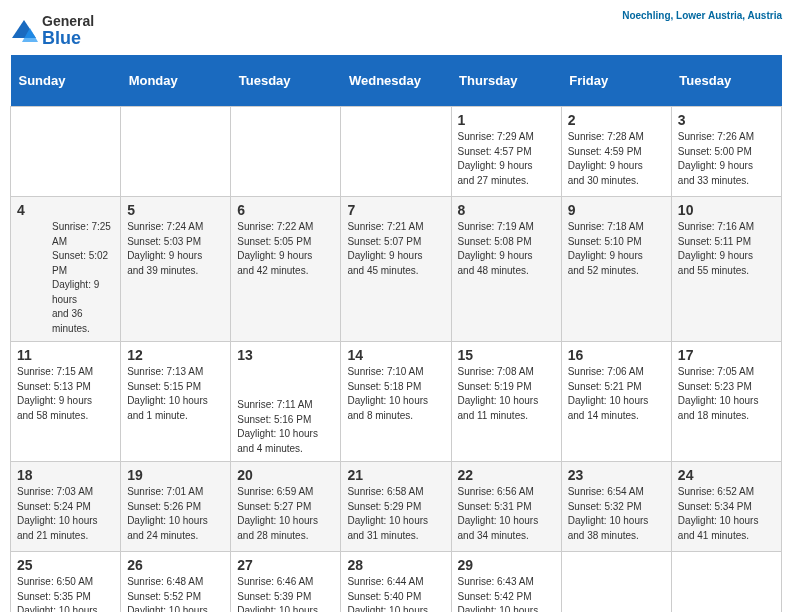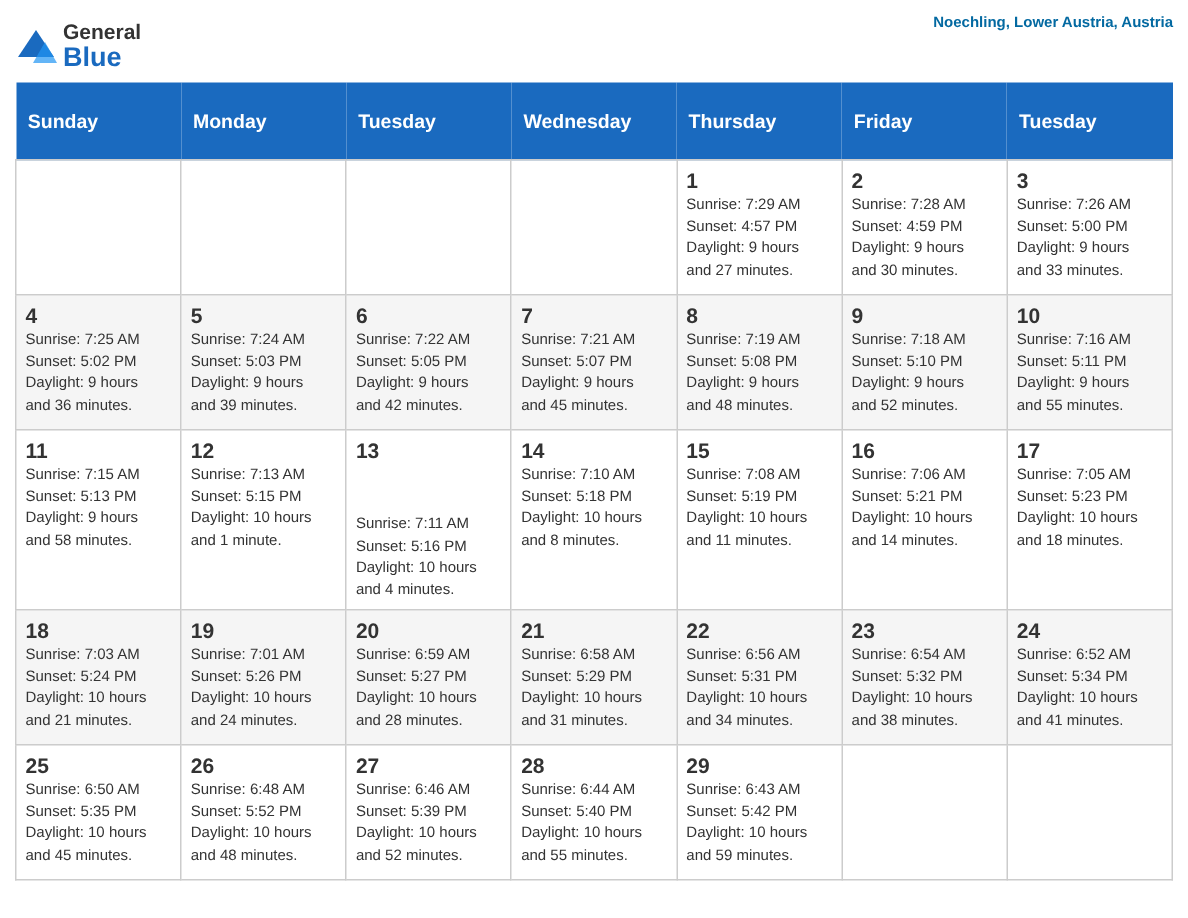--- a/index.html
+++ b/index.html
@@ -151,21 +151,21 @@
           <span class="day-number">3</span>
           <div class="day-info" style="white-space: pre-line;">Sunrise: 7:26 AM
 Sunset: 5:00 PM
 Daylight: 9 hours
 and 33 minutes.</div>
         </td>
       </tr>
       <tr>
         <td>
           <span class="day-number">4</span>
-          <div class="day-info" style="white-space: pre-line;">Sunrise: 7:25 AM
+          <div class="day-info" style="white-space: pre-line; margin-left: 35px;">Sunrise: 7:25 AM
 Sunset: 5:02 PM
 Daylight: 9 hours
 and 36 minutes.</div>
         </td>
         <td>
           <span class="day-number">5</span>
           <div class="day-info" style="white-space: pre-line;">Sunrise: 7:24 AM
 Sunset: 5:03 PM
 Daylight: 9 hours
 and 39 minutes.</div>

